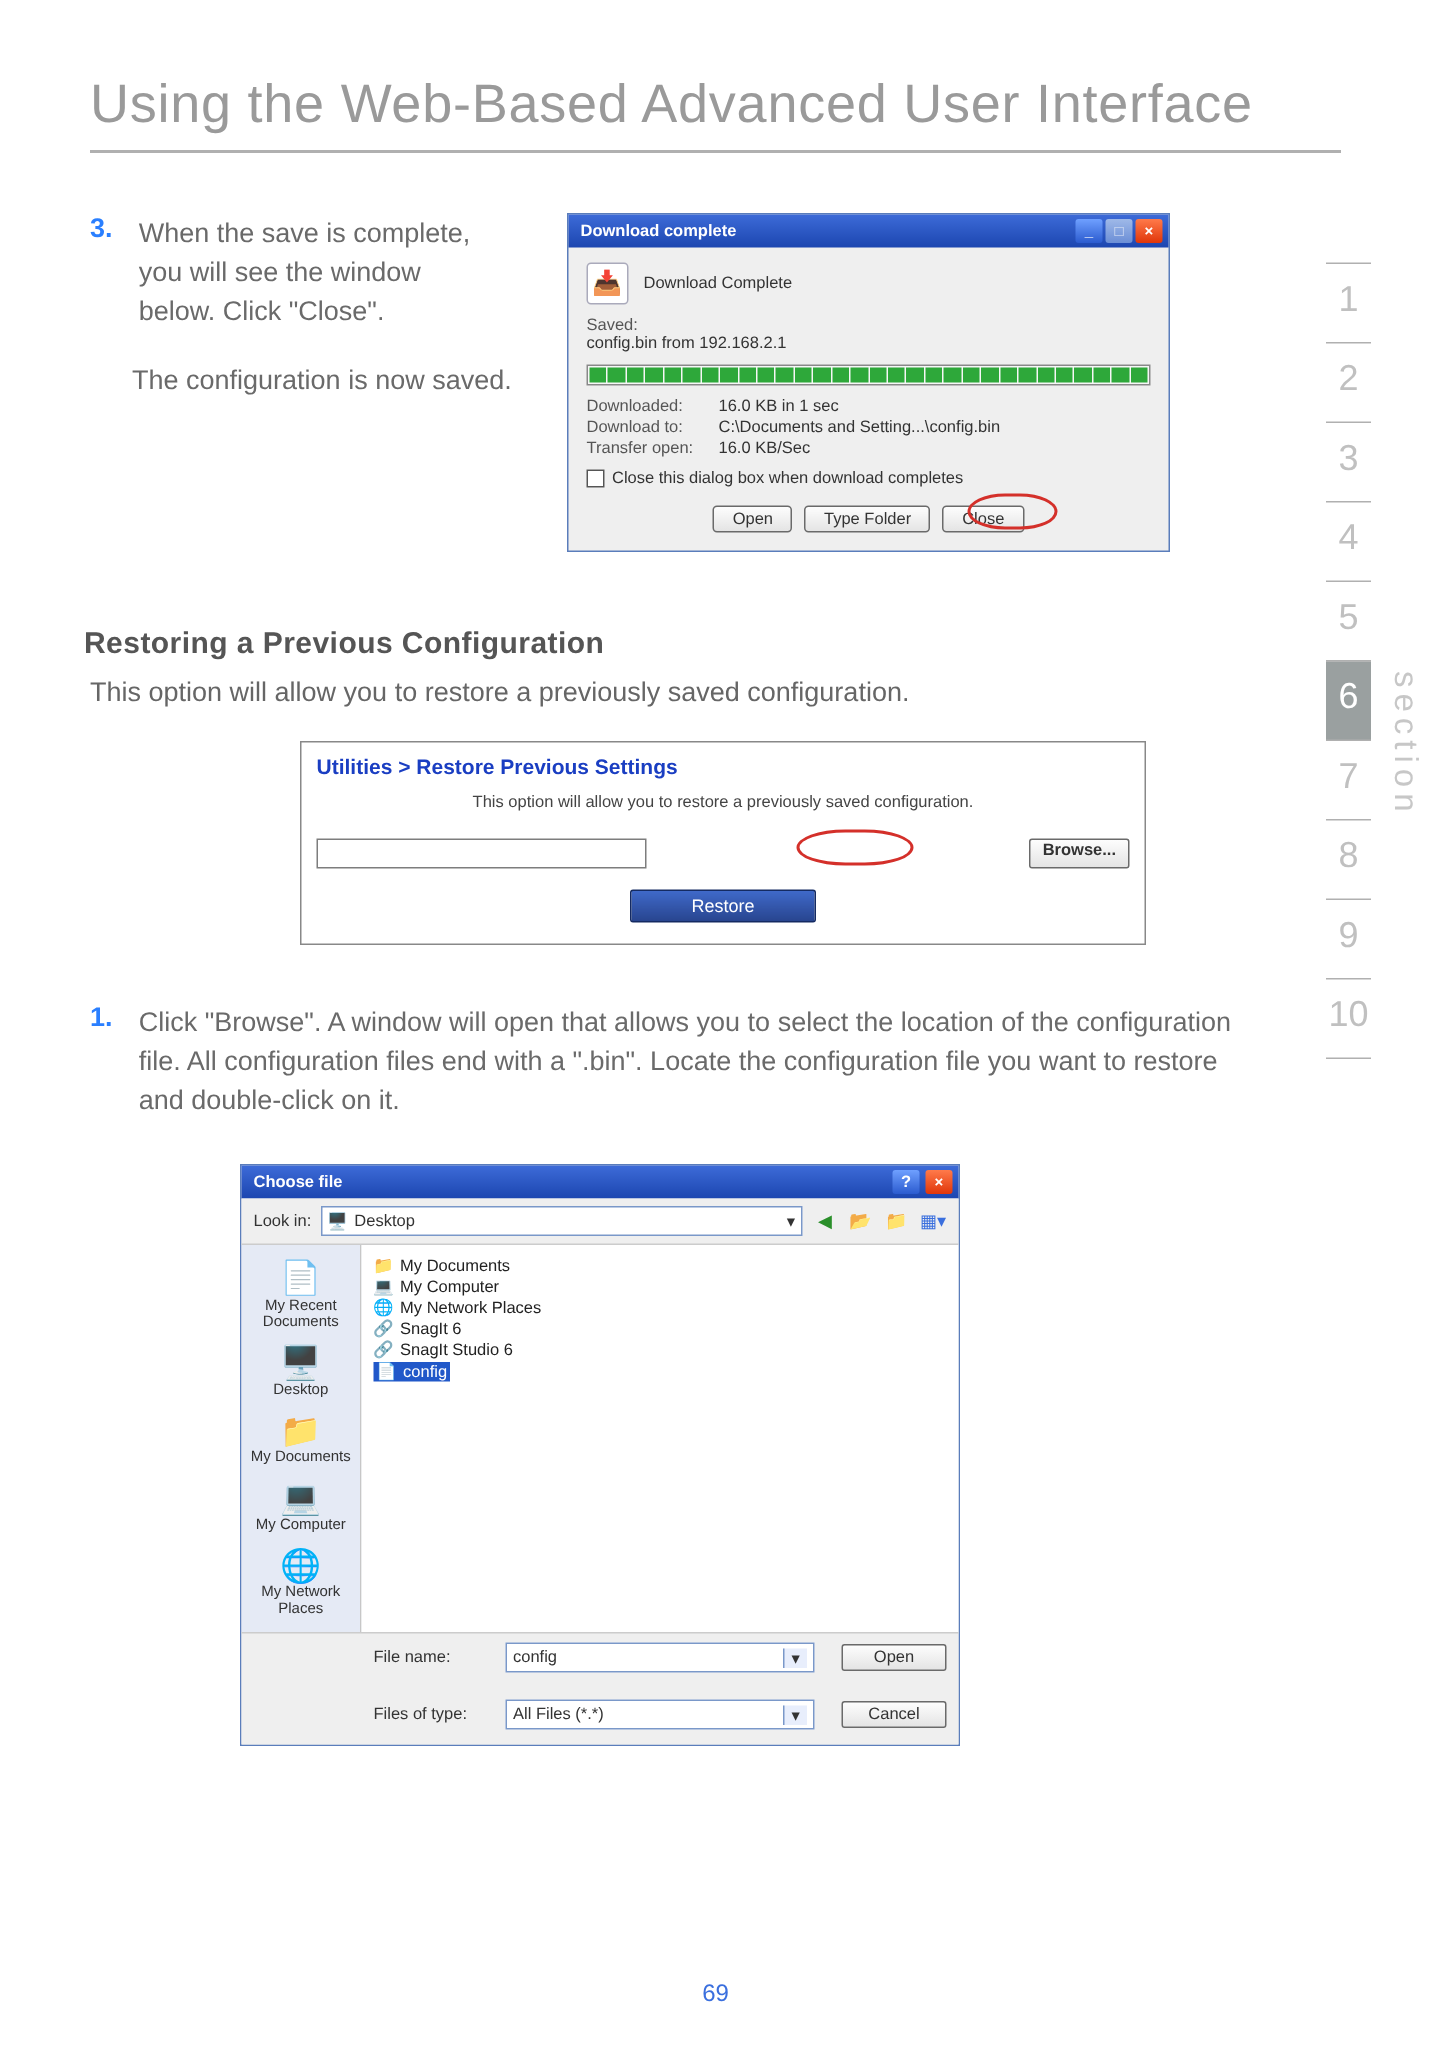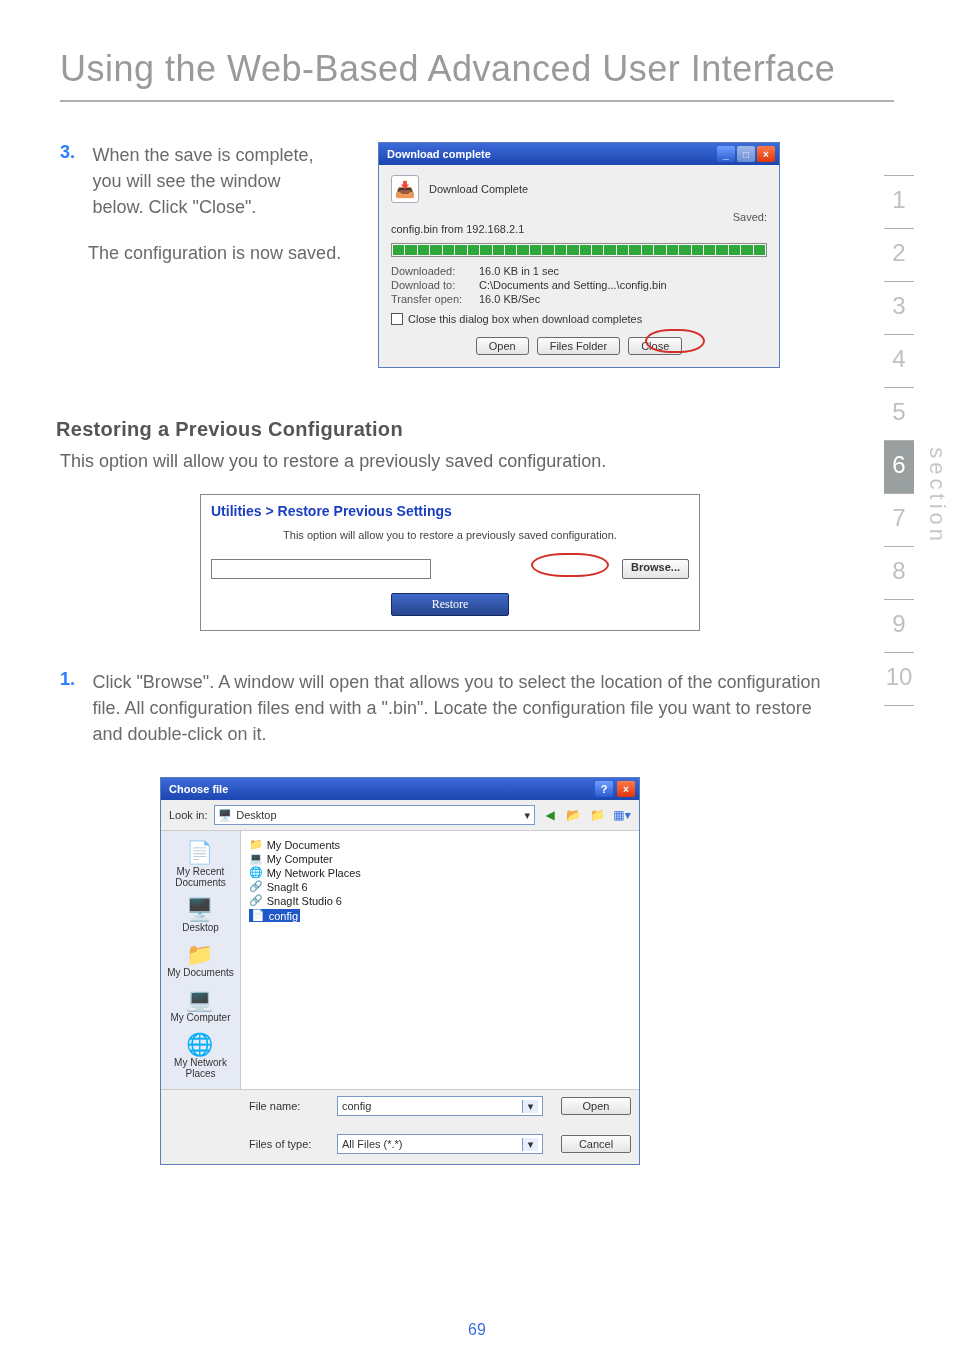--- a/index.html
+++ b/index.html
@@ -83,21 +83,21 @@
   .win-close { background: linear-gradient(#ff7a4a,#e0360a); color: #fff; }
   .dl-body { padding: 10px 12px 12px 12px; }
   .dl-header-row { display: flex; align-items: center; gap: 10px; margin-bottom: 8px; }
   .dl-icon {
     width: 28px; height: 28px;
     border: 1px solid #aab; border-radius: 3px;
     display: flex; align-items: center; justify-content: center;
     background: #fff;
     font-size: 16px;
   }
-  .dl-saved { margin-top: 4px; color:#555;text-align:right; }
+  .dl-saved { margin-top: 4px; color:#555; }
   .dl-progress {
     margin: 8px 0;
     height: 14px;
     border: 1px solid #888;
     background: #f7f7f7;
     display: flex;
     padding: 1px;
     gap: 1px;
   }
   .dl-seg { flex: 1; background: #2ea83a; }
@@ -169,40 +169,40 @@
     letter-spacing: 0.3px;
   }
   .para {
     font-size: 18px;
     color: #666;
     padding: 0 60px 14px 60px;
     line-height: 1.4;
   }
   
   .restore-panel {
-    width: 500px;
+    width: 564px;
     margin: 6px 12px 20px 200px;
     border: 1px solid #888;
     background: #fff;
     font-family: Tahoma, Arial, sans-serif;
     font-size: 12px;
     padding: 8px 10px 14px 10px;
     position: relative;
   }
   .restore-title { color:#1a3ec2; font-weight:bold; font-size:14px; margin-bottom:10px; }
   .restore-desc { color:#444; font-size:11px; text-align:center; margin-bottom:18px; }
   .restore-file-row { display:flex; justify-content:space-between; margin-bottom:14px; gap:6px;font-weight:bold;}
   .file-input {
     width: 220px; height:20px; border:1px solid #7d7d7d; background:#fff;
   }
   .browse-btn {
     border:1px solid #6a6a6a; background:linear-gradient(#fdfdfd,#e4e4e4);
     padding:1px 8px; font-size:11px; border-radius:2px;
   }
-  .restore-btn-row { display:flex; justify-content:center;font-family:Liberation Serif, serif; }
+  .restore-btn-row { display:flex; justify-content:center; }
   .restore-btn {
     background: linear-gradient(#3f69c9,#28458f);
     color:#fff; border:1px solid #142a62;
     padding: 3px 40px; font-size:12px; border-radius:2px;
   }
   
   .step1-wrap { padding: 18px 60px 0 60px; }
   .step1-body {
     display: inline-block;
     width: 740px;
@@ -349,21 +349,21 @@
       <div class="dl-info-row">
           <span class="dl-info-label">Transfer open:</span>
           <span class="dl-info-val">16.0 KB/Sec</span>
         </div>
       <div class="dl-checkbox-row">
         <div class="dl-checkbox"></div>
         <span>Close this dialog box when download completes</span>
       </div>
       <div class="dl-btn-row">
         <div class="xp-btn">Open</div>
-        <div class="xp-btn">Files Folder</div>
+        <div class="xp-btn">Type Folder</div>
         <div class="xp-btn">Close</div>
       </div>
     </div>
     <div class="circle-red" style="left:266px; top:186px; width:60px; height:24px;"></div>
   </div>
 </div>
 
 <div class="side-nav">
   <div class="nav-item">1</div>
   <div class="nav-item">2</div>

